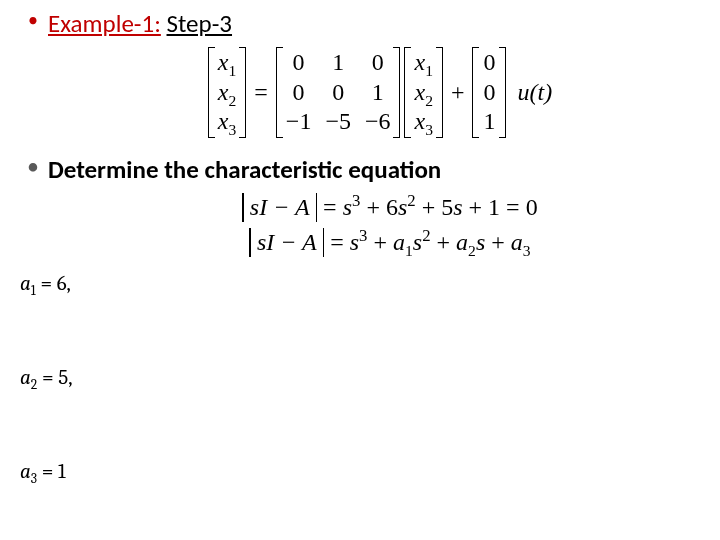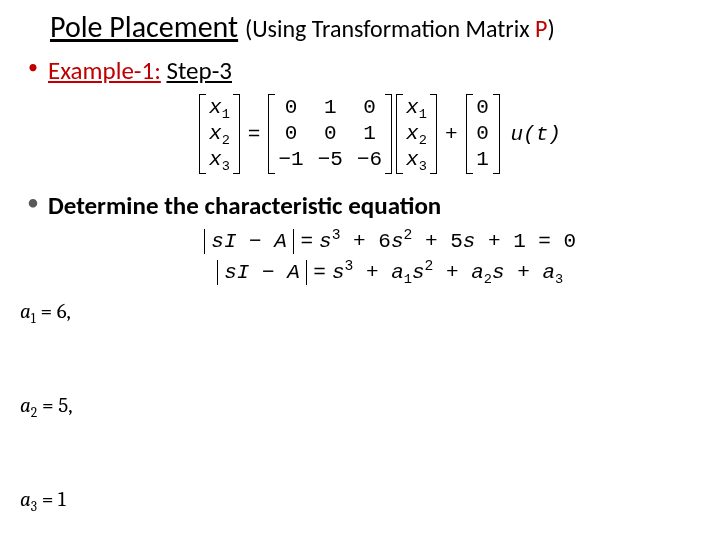--- a/index.html
+++ b/index.html
@@ -51,22 +51,22 @@
   li.bullet.red::before { color: #c00000; }
   li.bullet.gray::before { color: #595959; }
   .ex-label {
     color: #c00000;
   }
   .step-label {
     color: #000;
   }
   .underline { text-decoration: underline; }
   .math-block {
-    font-family: Liberation Mono, monospace;
-    font-size: 21px;
+    font-family: Liberation Serif, serif;
+    font-size: 24px;
     color: #000;
     margin: 8px 0 14px 0;
   }
   .eq1 {
     display: flex;
     align-items: center;
     justify-content: center;
     gap: 4px;
     margin-left: 40px;
   }
@@ -118,26 +118,20 @@
     font-size: 21px;
     flex-direction: column;
   }
   .gap-above { margin-top: 16px; font-weight: bold; }
 </style>
 </head>
 <body>
 
 <div class="slide">
 
-  <div class="title">
-    <span class="main">Pole Placement</span>
-    <span class="sub">
-      <span>(Using Transformation Matrix </span><span class="p-letter">P</span><span>)</span>
-    </span>
-  </div>
 
   <ul>
     <li class="bullet red">
       <span class="ex-label underline">Example-1:</span>
       <span class="step-label"> <span class="underline">Step-3</span></span>
     </li>
   </ul>
 
   <div class="math-block eq1">
     <span class="bracket">

